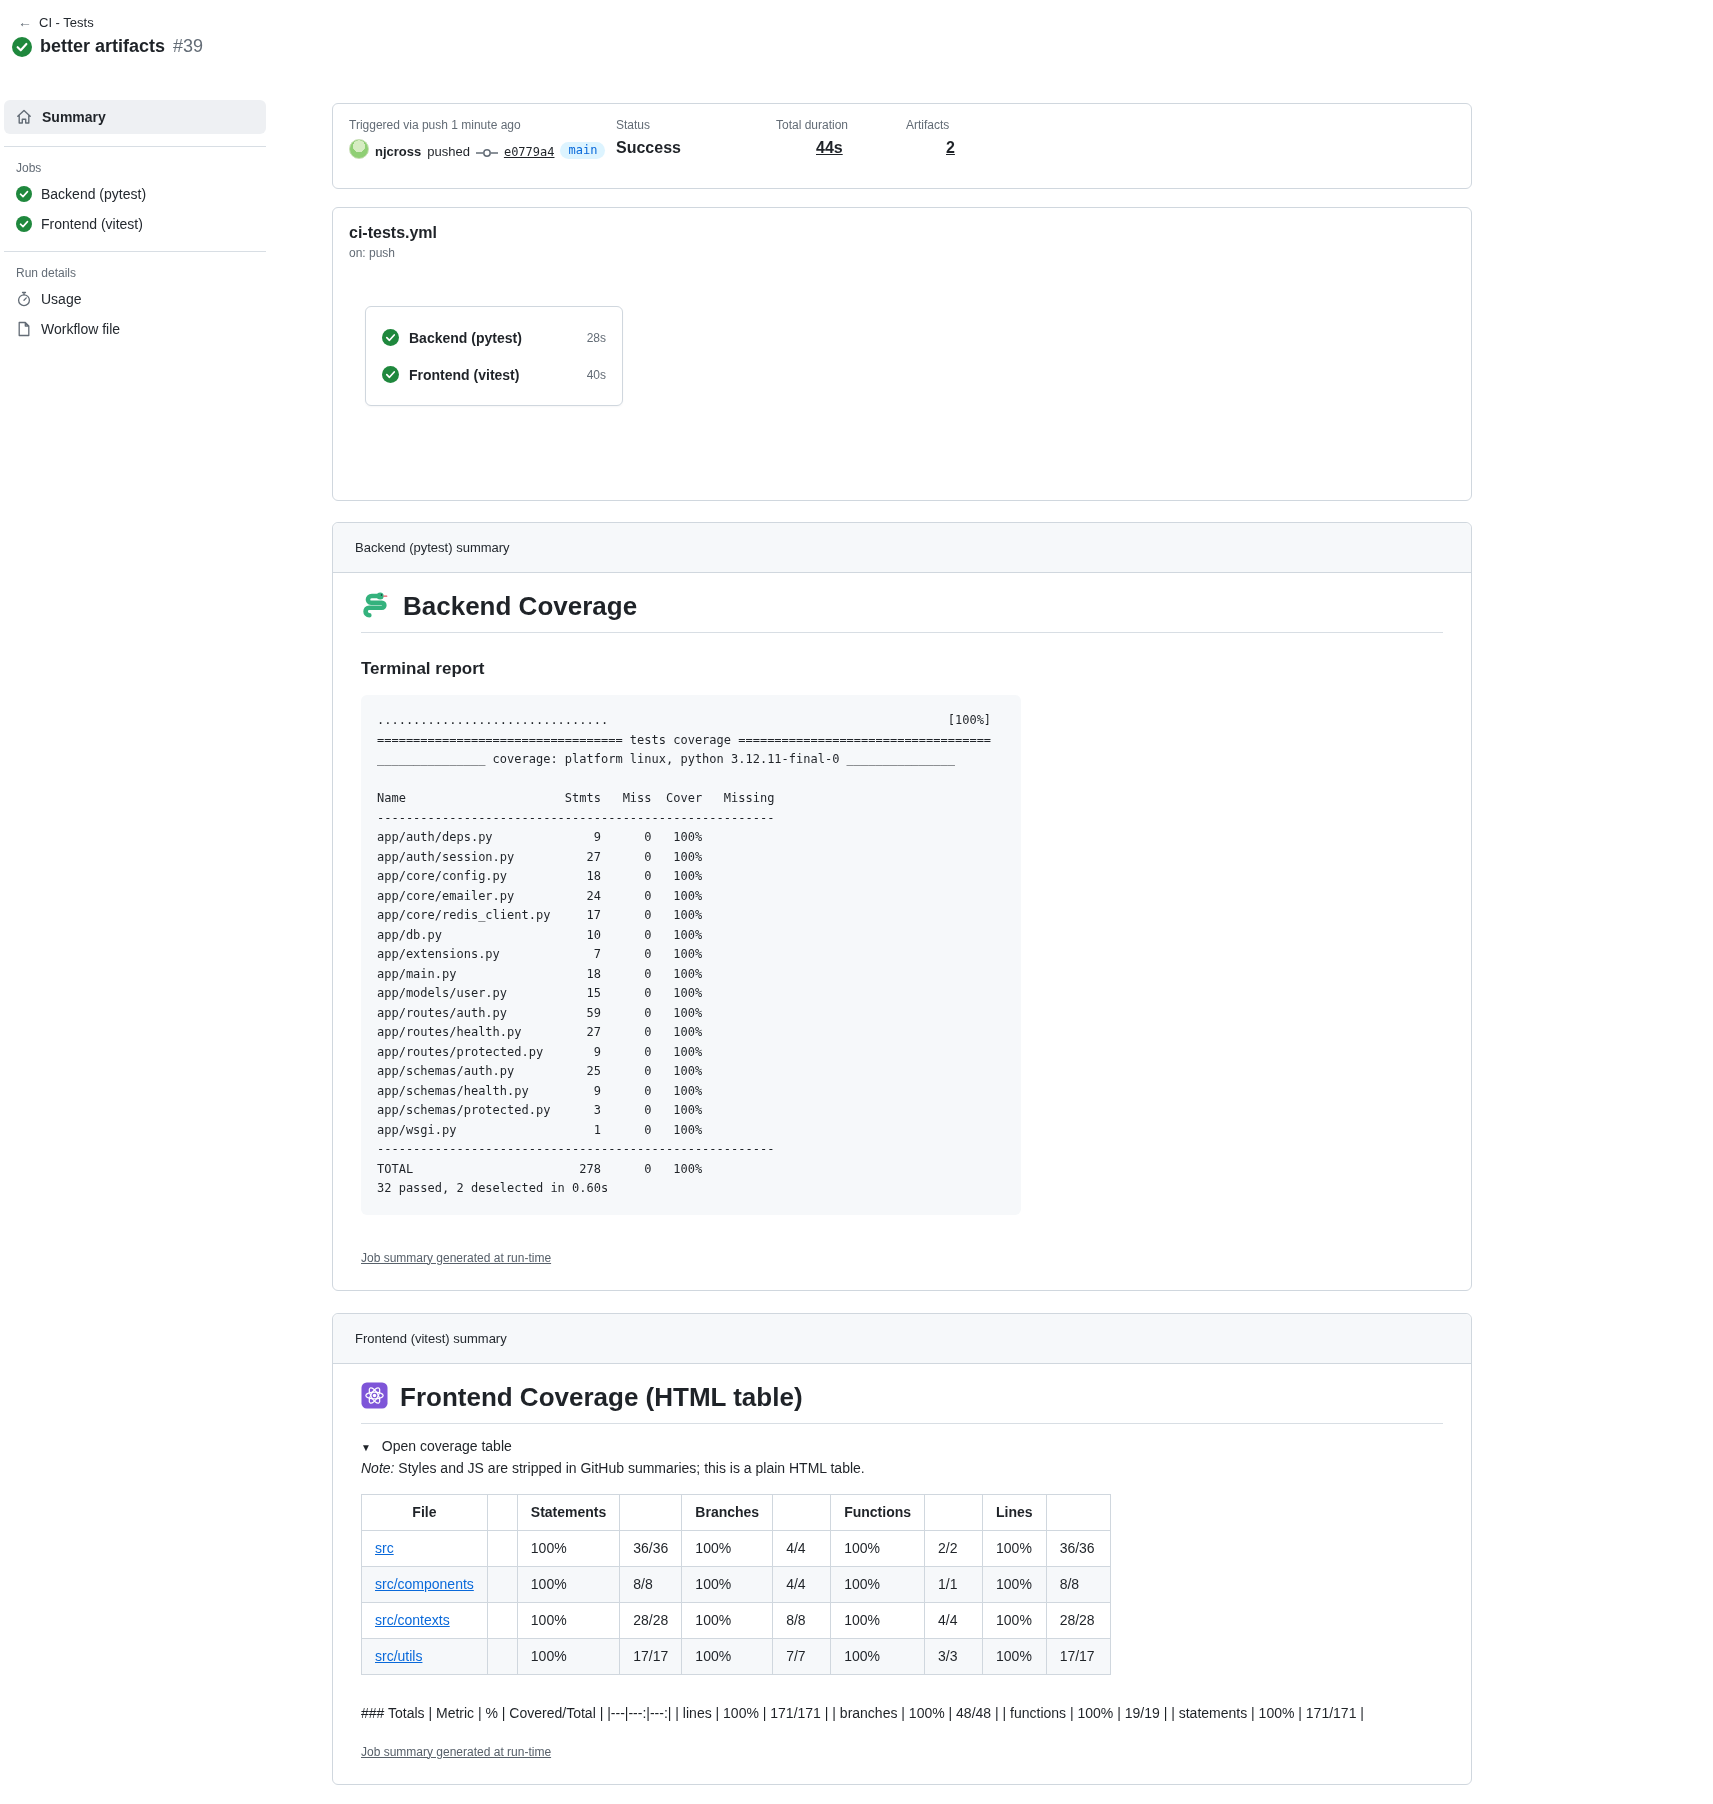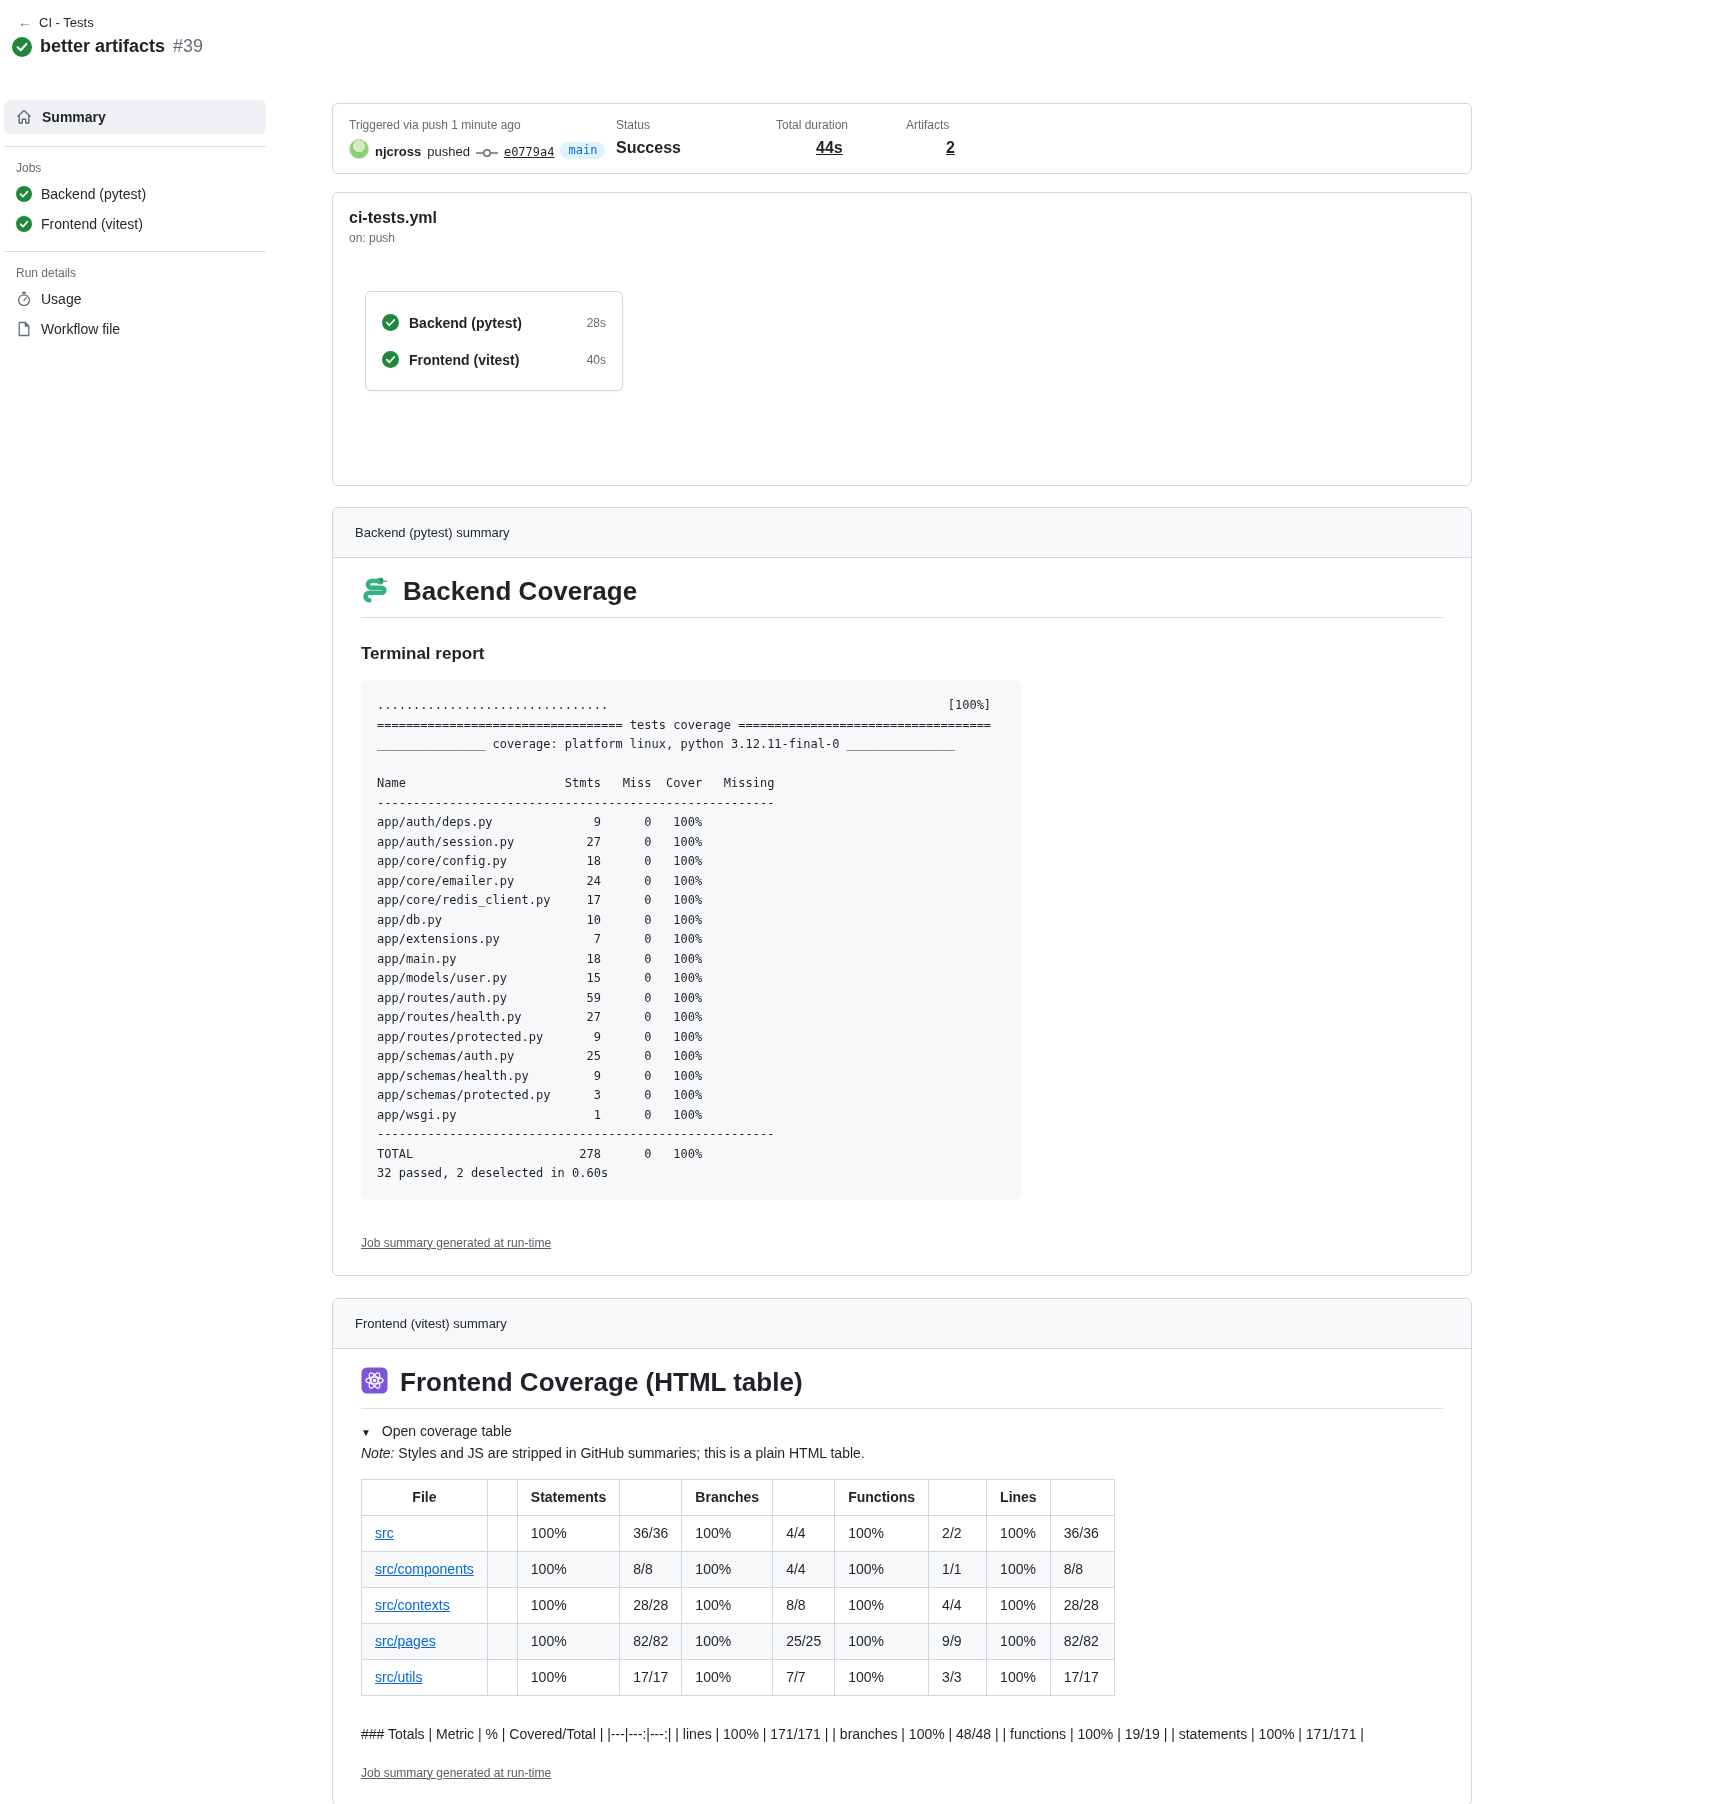--- a/index.html
+++ b/index.html
@@ -25,21 +25,21 @@
     color:#24292f; cursor:pointer; border-radius:6px; }
   .icon-gray { color:#636c76; display:inline-flex; }
 
   .check-circle { display:inline-flex; flex:none; }
 
   
   .main { position:absolute; left:332px; top:103px; width:1140px; }
   .card { border:1px solid #d0d7de; border-radius:6px; background:#fff; }
 
   
-  .run-card { height:71px; margin-bottom:18px; display:flex; padding:14px 16px; }
+  .run-card { height:86px; margin-bottom:18px; display:flex; padding:14px 16px; }
   .rc-col { display:flex; flex-direction:column; gap:7px; }
   .rc-label { font-size:12px; color:#636c76; }
   .rc-trigger { width:267px; }
   .rc-status { width:160px; }
   .rc-duration { width:130px; }
   .rc-value { font-size:16px; font-weight:600; color:#1f2328; }
   .rc-value.link { text-decoration:underline; cursor:pointer;margin-left:40px; }
   .actor-row { display:flex; align-items:flex-end; gap:6px; font-size:13px; }
   .avatar { width:20px; height:20px; border-radius:50%; flex:none;
     background:radial-gradient(circle at 50% 35%, #d6ecc2 0 40%, #8fcf74 41% 100%);
@@ -351,32 +351,20 @@
               <td>100%</td>
               <td>28/28</td>
               <td>100%</td>
               <td>8/8</td>
               <td>100%</td>
               <td>4/4</td>
               <td>100%</td>
               <td>28/28</td>
             </tr>
             <tr>
-              <td><a class="file-link">src/pages</a></td>
-              <td></td>
-              <td>100%</td>
-              <td>82/82</td>
-              <td>100%</td>
-              <td>25/25</td>
-              <td>100%</td>
-              <td>9/9</td>
-              <td>100%</td>
-              <td>82/82</td>
-            </tr>
-            <tr>
               <td><a class="file-link">src/utils</a></td>
               <td></td>
               <td>100%</td>
               <td>17/17</td>
               <td>100%</td>
               <td>7/7</td>
               <td>100%</td>
               <td>3/3</td>
               <td>100%</td>
               <td>17/17</td>

